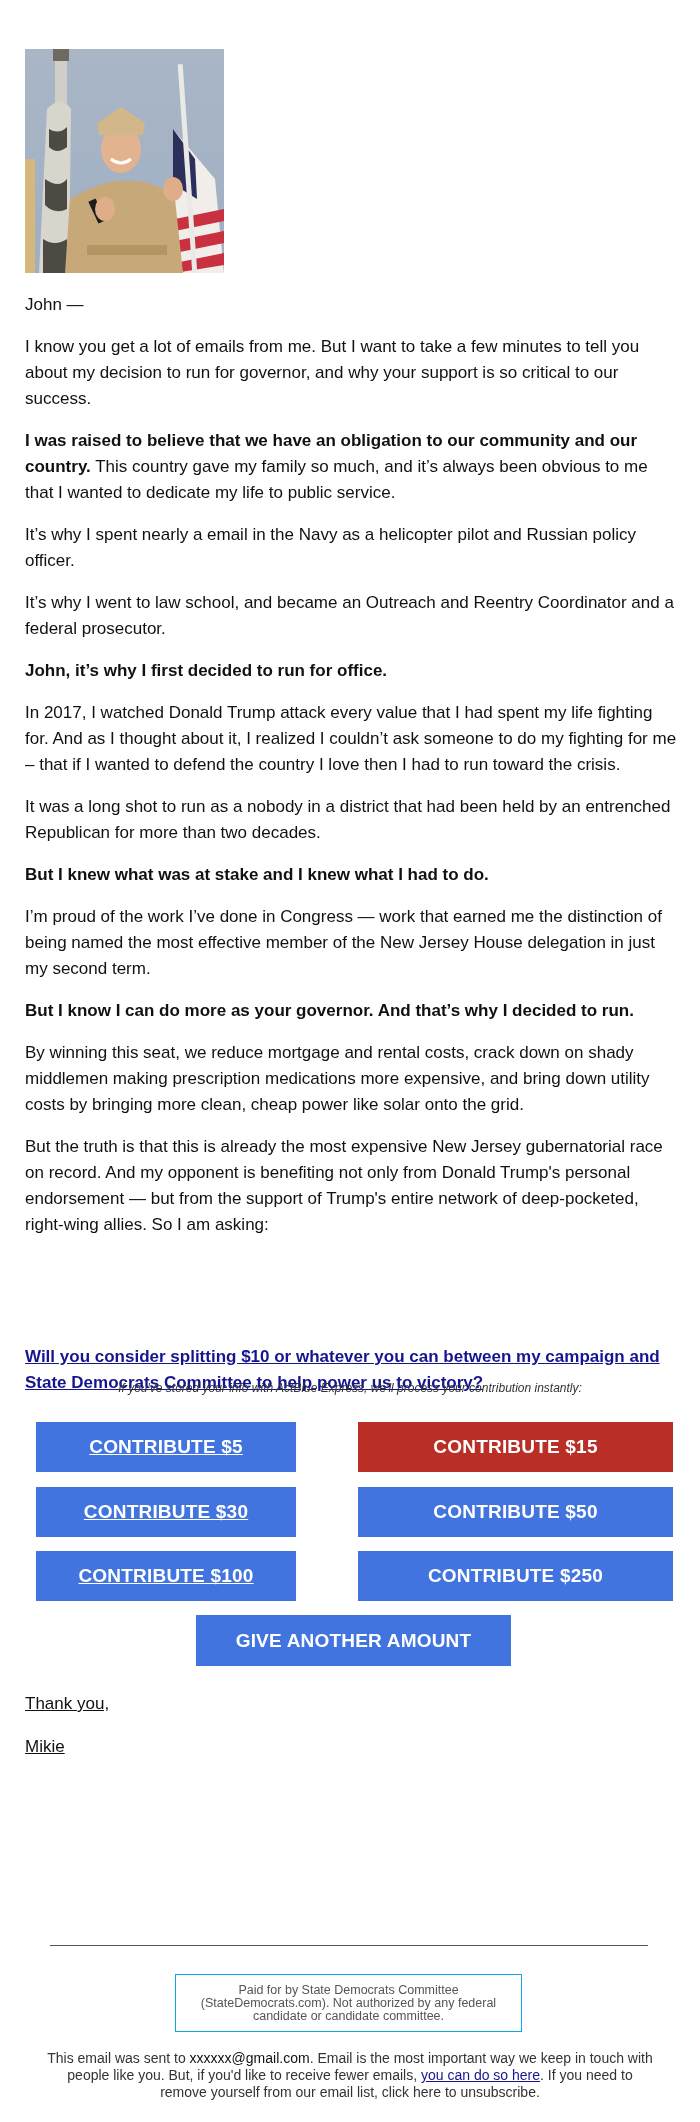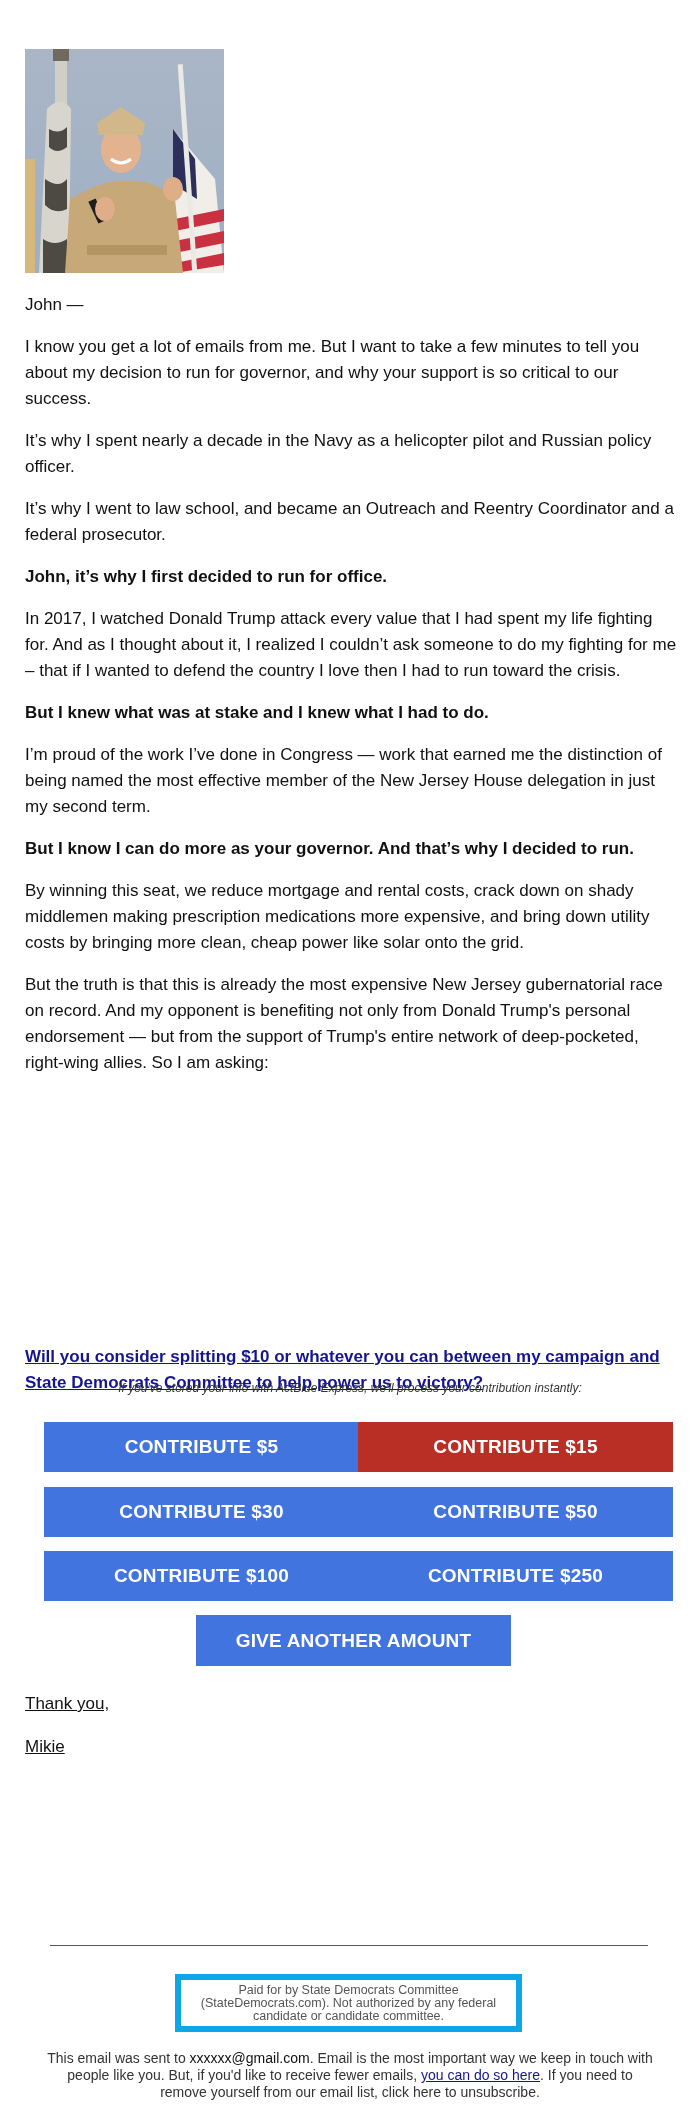--- a/index.html
+++ b/index.html
@@ -9,29 +9,29 @@
   .photo svg { display: block; width: 199px; height: 224px; }
   .body { position: absolute; left: 25px; top: 292px; width: 655px; font-size: 17px; line-height: 26px; }
   .body p { margin: 0 0 16px 0; }
   .body b { font-weight: bold; }
   .cta { position: absolute; left: 25px; top: 1306px; width: 655px; font-size: 17px; line-height: 26px; font-weight: bold; margin-top: 38px; }
   .cta a { color: #15158f; text-decoration: underline; }
   .note { position: absolute; left: 0; top: 1381px; width: 700px; text-align: center; font-size: 12px; font-style: italic; color: #333333; }
   .btn { position: absolute; height: 50px; display: flex; align-items: center; justify-content: center; color: #ffffff; font-weight: bold; font-size: 19px; letter-spacing: 0.2px; cursor: pointer; text-decoration: none; }
   .blue { background: #4174df; }
   .red { background: #b92f26; }
-  .c1 { left: 44px; width: 315px; }
+  .c1 { left: 36px; width: 260px; text-decoration: underline; }
   .c2 { left: 358px; width: 315px; }
   .r1 { top: 1422px; }
   .r2 { top: 1487px; }
   .r3 { top: 1551px; }
   .other { left: 196px; width: 315px; top: 1615px; height: 51px; }
   .signoff { position: absolute; left: 25px; font-size: 17px; line-height: 26px; text-decoration: underline; }
   .hr { position: absolute; left: 50px; top: 1945px; width: 598px; height: 1px; background: #555555; }
-  .disclaimer { position: absolute; left: 175px; top: 1974px; width: 347px; height: 58px; border: 6px solid #0ea5e9; display: flex; align-items: center; justify-content: center; text-align: center; font-size: 12.5px; line-height: 13px; color: #555555; padding: 0 8px; box-sizing: border-box; }
+  .disclaimer { position: absolute; left: 175px; top: 1974px; width: 347px; height: 58px; border: 1px solid #0ea5e9; display: flex; align-items: center; justify-content: center; text-align: center; font-size: 12.5px; line-height: 13px; color: #555555; padding: 0 8px; box-sizing: border-box; }
   .footer { position: absolute; left: 45px; top: 2050px; width: 610px; text-align: center; font-size: 14px; line-height: 17px; color: #333333; }
   .footer .email { color: #111111; }
   .footer a { color: #15158f; text-decoration: underline; }
 </style>
 </head>
 <body>
 
 <div class="wrap">
 
   <div class="photo">
@@ -69,24 +69,26 @@
 
       <rect x="68" y="150" width="8" height="24" fill="#1d1d1d" transform="rotate(-25 72 162)"></rect>
       <ellipse cx="80" cy="160" rx="10" ry="12" fill="#e0ad89"></ellipse>
       <ellipse cx="148" cy="140" rx="10" ry="12" fill="#e0ad89"></ellipse>
     </svg>
   </div>
 
   <div class="body">
     <p>John —</p>
     <p>I know you get a lot of emails from me. But I want to take a few minutes to tell you about my decision to run for governor, and why your support is so critical to our success.</p>
-    <p>It’s why I spent nearly a decade in the Navy as a helicopter pilot and Russian policy officer.</p>
+    <p><b>I was raised to believe that we have an obligation to our community and our country.</b><span> This country gave my family so much, and it’s always been obvious to me that I wanted to dedicate my life to public service.</span></p>
+    <p>It’s why I spent nearly a email in the Navy as a helicopter pilot and Russian policy officer.</p>
     <p>It’s why I went to law school, and became an Outreach and Reentry Coordinator and a federal prosecutor.</p>
     <p><b>John, it’s why I first decided to run for office.</b></p>
     <p>In 2017, I watched Donald Trump attack every value that I had spent my life fighting for. And as I thought about it, I realized I couldn’t ask someone to do my fighting for me – that if I wanted to defend the country I love then I had to run toward the crisis.</p>
+    <p>It was a long shot to run as a nobody in a district that had been held by an entrenched Republican for more than two decades.</p>
     <p><b>But I knew what was at stake and I knew what I had to do.</b></p>
     <p>I’m proud of the work I’ve done in Congress — work that earned me the distinction of being named the most effective member of the New Jersey House delegation in just my second term.</p>
     <p><b>But I know I can do more as your governor. And that’s why I decided to run.</b></p>
     <p>By winning this seat, we reduce mortgage and rental costs, crack down on shady middlemen making prescription medications more expensive, and bring down utility costs by bringing more clean, cheap power like solar onto the grid.</p>
     <p>But the truth is that this is already the most expensive New Jersey gubernatorial race on record. And my opponent is benefiting not only from Donald Trump's personal endorsement — but from the support of Trump's entire network of deep-pocketed, right-wing allies. So I am asking:</p>
   </div>
 
   <div class="cta">
     <a href="#">Will you consider splitting $10 or whatever you can between my campaign and State Democrats Committee to help power us to victory?</a>
   </div>

